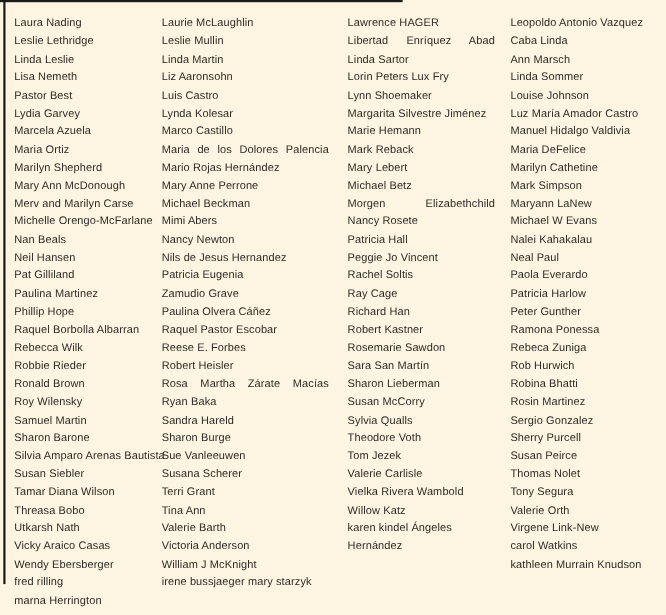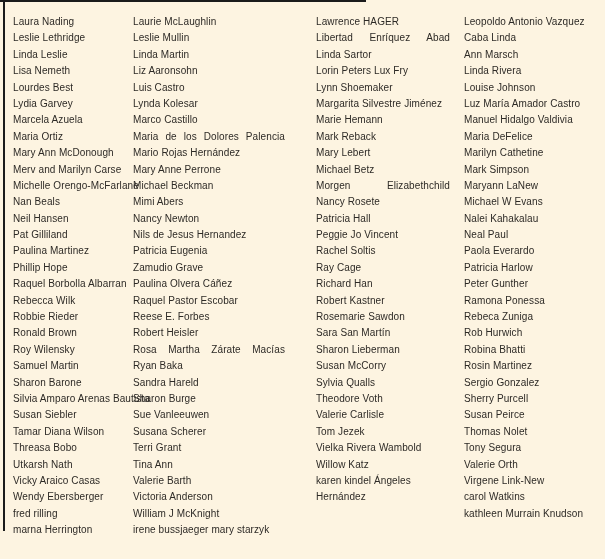--- a/index.html
+++ b/index.html
@@ -27,21 +27,21 @@
     position: absolute;
     top: 0; left: 3px;
     width: 2px; height: 531px;
     background: #1b1b1b;
   }
   .col {
     position: absolute;
     top: 14px;
   }
   .col-0 { left: 13px;  width: 131px; }
-  .col-1 { left: 133px; width: 152px; }
+  .col-1 { left: 147px; width: 152px; }
   .col-2 { left: 316px; width: 134px; }
   .col-3 { left: 464px; width: 138px; }
   .name {
     font-size: 10px;
     line-height: 16.4px;
     height: 16.4px;
     color: #2d2a26;
     white-space: nowrap;
     letter-spacing: 0.1px;
   }
@@ -56,24 +56,25 @@
 
 <div class="page">
   <div class="artifact-top"></div>
   <div class="artifact-left"></div>
 
   <div class="col col-0">
       <div class="name">Laura Nading</div>
       <div class="name">Leslie Lethridge</div>
       <div class="name">Linda Leslie</div>
       <div class="name">Lisa Nemeth</div>
-      <div class="name">Lourdes Best</div>
+      <div class="name">Pastor Best</div>
       <div class="name">Lydia Garvey</div>
       <div class="name">Marcela Azuela</div>
       <div class="name">Maria Ortiz</div>
+      <div class="name">Marilyn Shepherd</div>
       <div class="name">Mary Ann McDonough</div>
       <div class="name">Merv and Marilyn Carse</div>
       <div class="name">Michelle Orengo-McFarlane</div>
       <div class="name">Nan Beals</div>
       <div class="name">Neil Hansen</div>
       <div class="name">Pat Gilliland</div>
       <div class="name">Paulina Martinez</div>
       <div class="name">Phillip Hope</div>
       <div class="name">Raquel Borbolla Albarran</div>
       <div class="name">Rebecca Wilk</div>
@@ -144,32 +145,32 @@
       <div class="name">Rachel Soltis</div>
       <div class="name">Ray Cage</div>
       <div class="name">Richard Han</div>
       <div class="name">Robert Kastner</div>
       <div class="name">Rosemarie Sawdon</div>
       <div class="name">Sara San Martín</div>
       <div class="name">Sharon Lieberman</div>
       <div class="name">Susan McCorry</div>
       <div class="name">Sylvia Qualls</div>
       <div class="name">Theodore Voth</div>
+      <div class="name">Tom Jezek</div>
       <div class="name">Valerie Carlisle</div>
-      <div class="name">Tom Jezek</div>
       <div class="name">Vielka Rivera Wambold</div>
       <div class="name">Willow Katz</div>
       <div class="name">karen kindel Ángeles</div>
       <div class="name">Hernández</div>
     </div>
   <div class="col col-3">
       <div class="name">Leopoldo Antonio Vazquez</div>
       <div class="name">Caba Linda</div>
       <div class="name">Ann Marsch</div>
-      <div class="name">Linda Rivera</div>
+      <div class="name">Linda Sommer</div>
       <div class="name">Louise Johnson</div>
       <div class="name">Luz María Amador Castro</div>
       <div class="name">Manuel Hidalgo Valdivia</div>
       <div class="name">Maria DeFelice</div>
       <div class="name">Marilyn Cathetine</div>
       <div class="name">Mark Simpson</div>
       <div class="name">Maryann LaNew</div>
       <div class="name">Michael W Evans</div>
       <div class="name">Nalei Kahakalau</div>
       <div class="name">Neal Paul</div>

